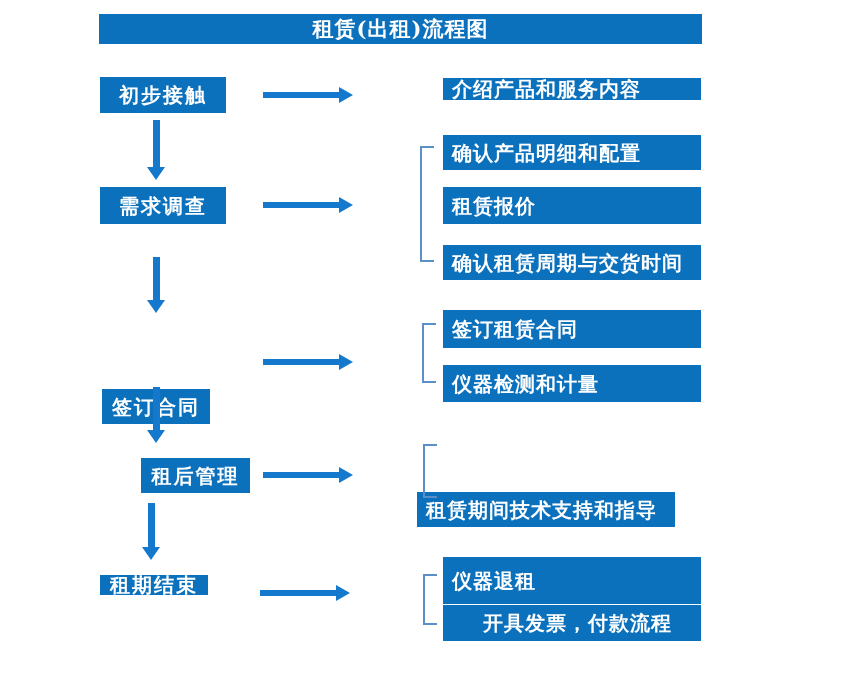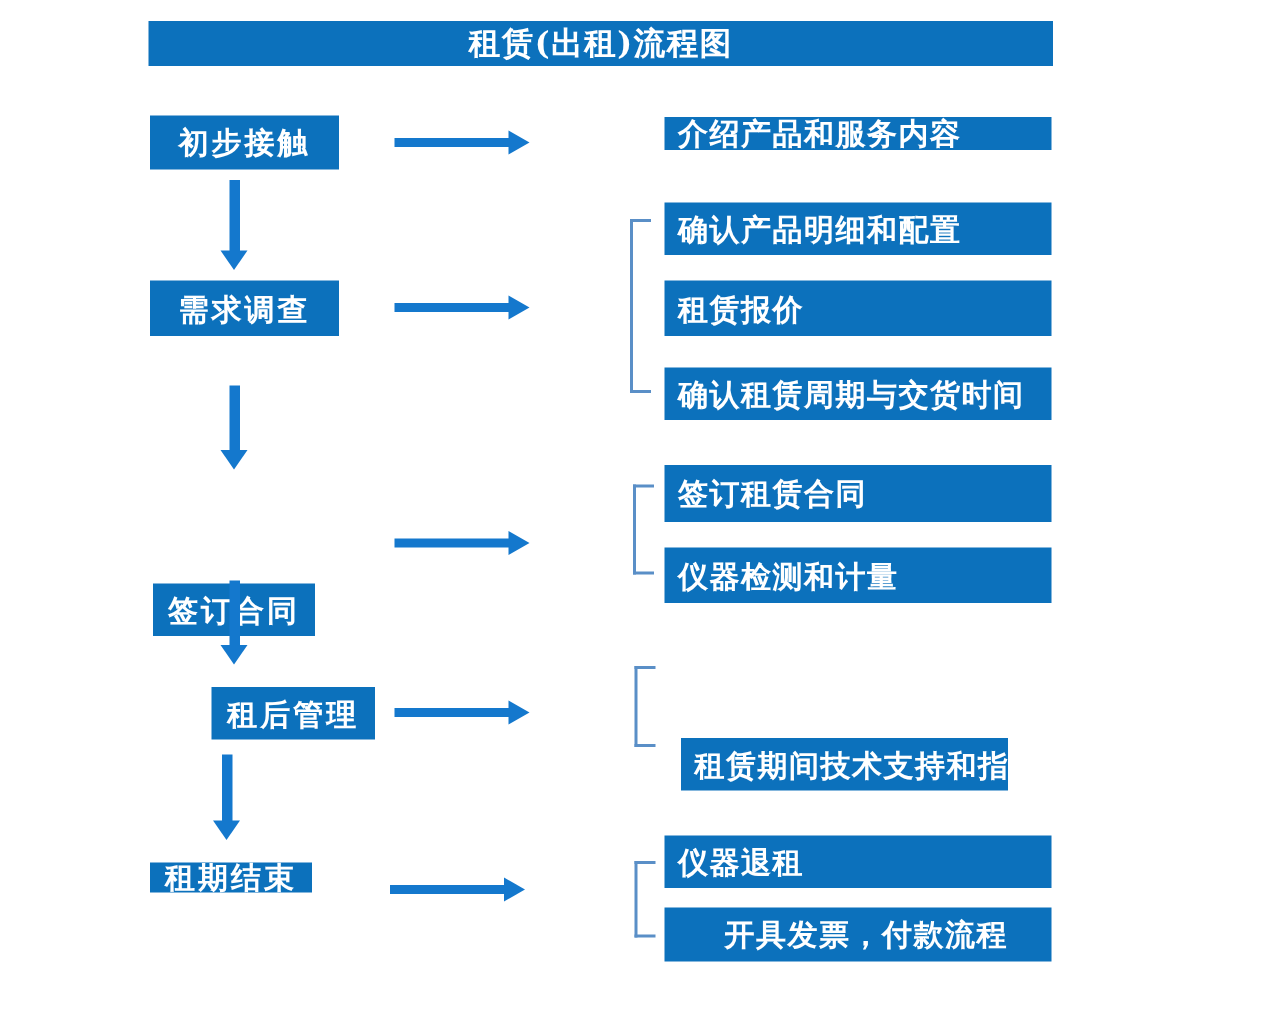--- a/index.html
+++ b/index.html
@@ -69,23 +69,23 @@
 
   <div class="box detail" style="left:443px; top:78px;  width:258px; height:22px;">介绍产品和服务内容</div>
 
   <div class="box detail" style="left:443px; top:135px; width:258px; height:35px;">确认产品明细和配置</div>
   <div class="box detail" style="left:443px; top:187px; width:258px; height:37px;">租赁报价</div>
   <div class="box detail" style="left:443px; top:245px; width:258px; height:35px;">确认租赁周期与交货时间</div>
 
   <div class="box detail" style="left:443px; top:310px; width:258px; height:38px;">签订租赁合同</div>
   <div class="box detail" style="left:443px; top:365px; width:258px; height:37px;text-align:center;">仪器检测和计量</div>
 
-  <div class="box detail" style="left:454px; top:492px; width:218px; height:35px;">租赁期间技术支持和指导</div>
+  <div class="box detail" style="left:417px; top:492px; width:258px; height:35px;">租赁期间技术支持和指导</div>
 
-  <div class="box detail" style="left:443px; top:557px; width:258px; height:35px;">仪器退租</div>
+  <div class="box detail" style="left:443px; top:557px; width:258px; height:47px;">仪器退租</div>
   <div class="box detail" style="left:443px; top:605px; width:258px; height:36px;padding-left:40px;">开具发票，付款流程</div>
 
   <div class="harrow" style="left:263px; top:87px;  width:90px; height:16px;">
     <div class="shaft"></div>
     <div class="head"></div>
   </div>
   <div class="harrow" style="left:263px; top:197px; width:90px; height:16px;">
     <div class="shaft"></div>
     <div class="head"></div>
   </div>

